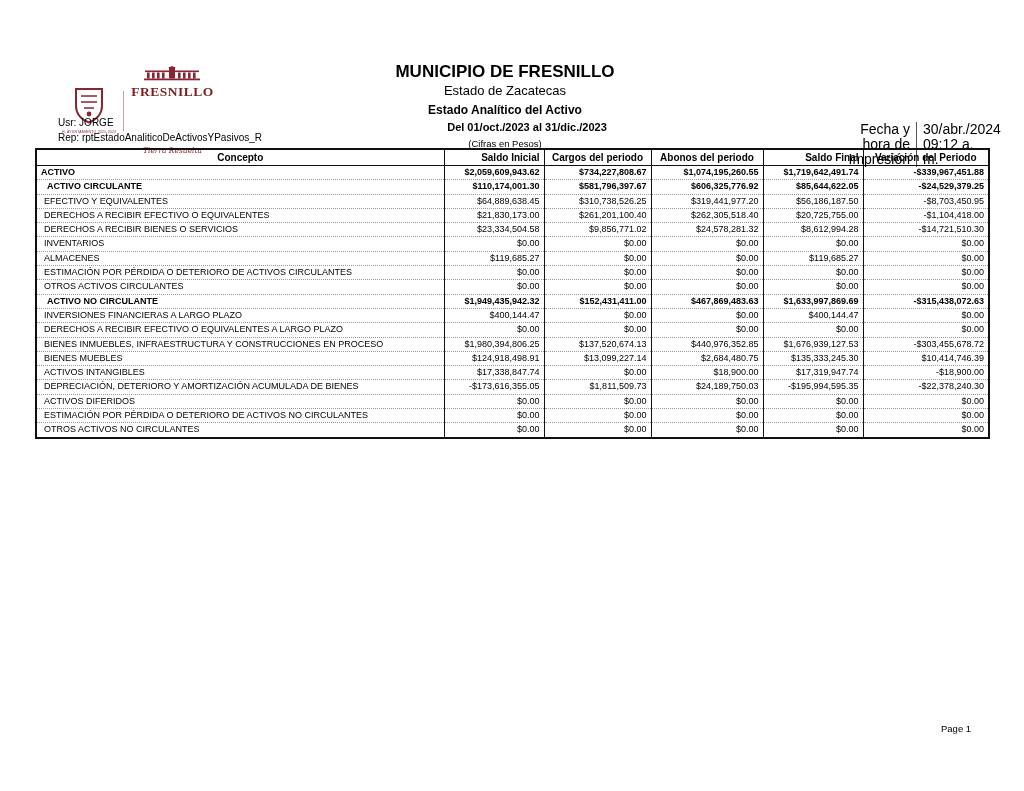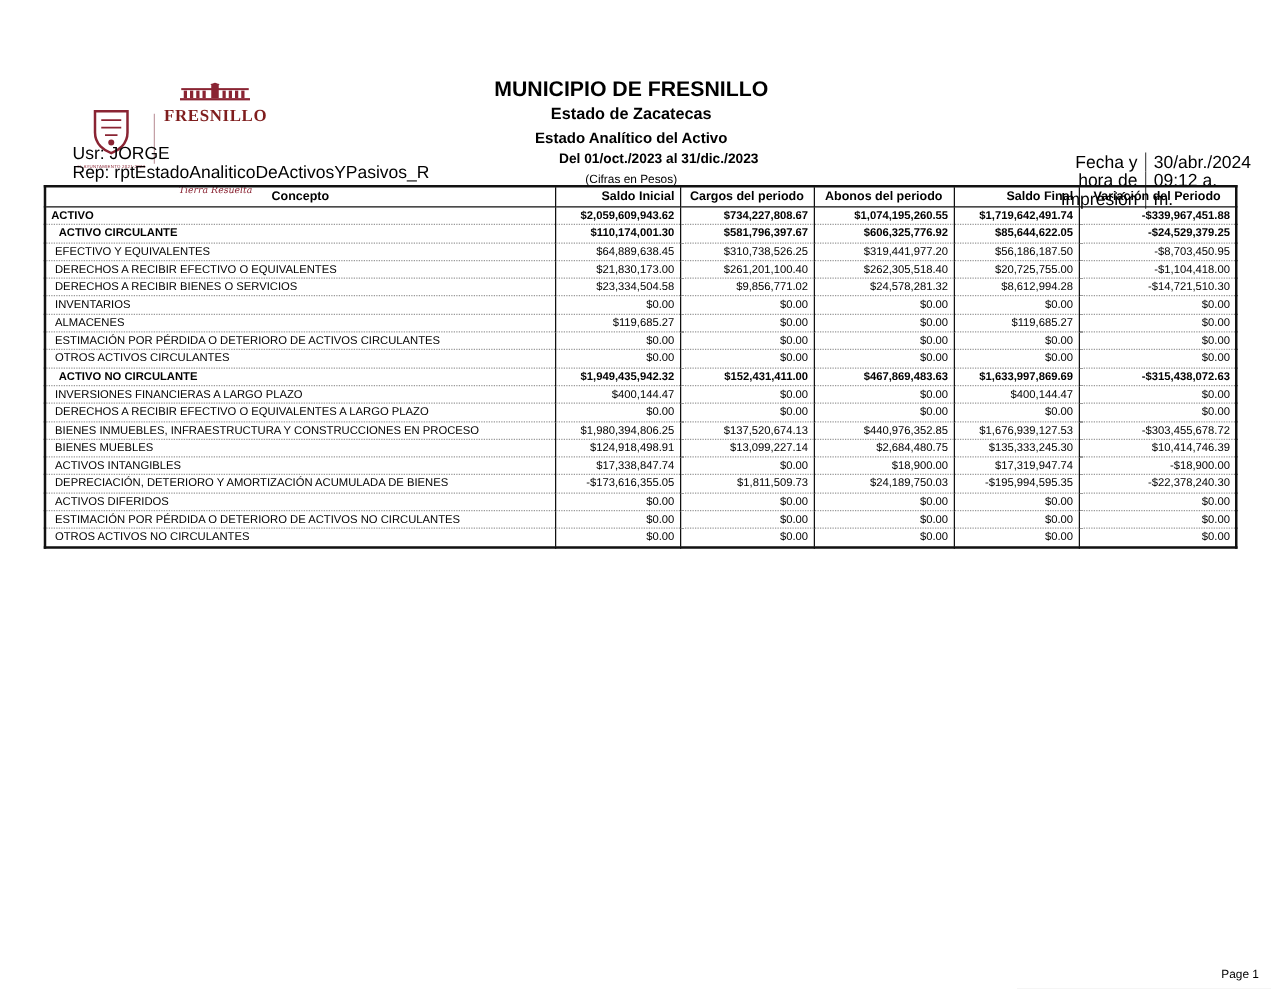--- a/index.html
+++ b/index.html
@@ -12,26 +12,26 @@
   .logo{position:absolute;left:62px;top:66px;display:flex;align-items:center;gap:7px;}
   .crest{display:flex;flex-direction:column;align-items:center;}
   .crest-caption{font-size:3.5px;color:#8a2433;letter-spacing:.2px;line-height:4px;text-align:center;margin-top:1px;}
   .logo-divider{width:1px;height:40px;background:#c4a0a6;}
   .logo-right{display:flex;flex-direction:column;align-items:center;}
   .wordmark{font-family:"Liberation Serif", serif;font-weight:bold;font-size:13.5px;color:#7f1d1d;letter-spacing:.5px;line-height:14px;}
   .tagline{font-family:"DejaVu Serif", serif;font-style:italic;font-size:7.5px;color:#8a2433;line-height:9px;margin-top:47px;}
   
   .titles{position:absolute;left:0;top:62px;width:1010px;text-align:center;}
   .t1{font-size:17px;font-weight:bold;line-height:19px;}
-  .t2{font-size:13px;font-weight:bold;line-height:15px;margin-top:2px;}
+  .t2{font-size:13px;font-weight:normal;line-height:15px;margin-top:2px;}
   .t3{font-size:12px;font-weight:bold;line-height:14px;margin-top:5px;}
   .t4{font-size:11px;font-weight:bold;line-height:13px;margin-top:4px;padding-left:44px;}
   .t5{font-size:9.5px;line-height:11px;margin-top:4px;}
   
-  .user-block{position:absolute;left:58px;top:115px;font-size:14px;line-height:15px;}
+  .user-block{position:absolute;left:58px;top:115px;font-size:10px;line-height:15px;}
   .print-block{position:absolute;left:836px;top:122px;display:grid;grid-template-columns:80px 74px;font-size:14px;line-height:15px;}
   .print-label{text-align:right;padding-right:6px;}
   .print-value{border-left:1px solid #555;padding-left:6px;}
   
   .report-table{
     position:absolute;left:35px;top:148px;width:953px;
     border-collapse:collapse;table-layout:fixed;border:2px solid #111;
   }
   .report-table th{
     border:1.6px solid #111;font-size:10px;font-weight:bold;
@@ -44,21 +44,21 @@
   }
   .report-table tbody tr:first-child td{border-top:none;}
   .report-table .num{text-align:right;}
   .report-table .c{text-align:center;}
   .report-table .r{text-align:right;}
   .report-table tr.b td{font-weight:bold;}
   .report-table td.l0{padding-left:4px;}
   .report-table td.l1{padding-left:10px;}
   .report-table td.l2{padding-left:7px;}
   
-  .page-num{position:absolute;left:941px;top:774px;font-size:9.5px;margin-left:36px;}
+  .page-num{position:absolute;left:941px;top:723px;font-size:9.5px;}
 </style>
 </head>
 <body>
 
 <div class="page">
 
   <div class="logo">
     <div class="crest">
       <span>
         <svg width="32" height="38" viewBox="0 0 32 38">

